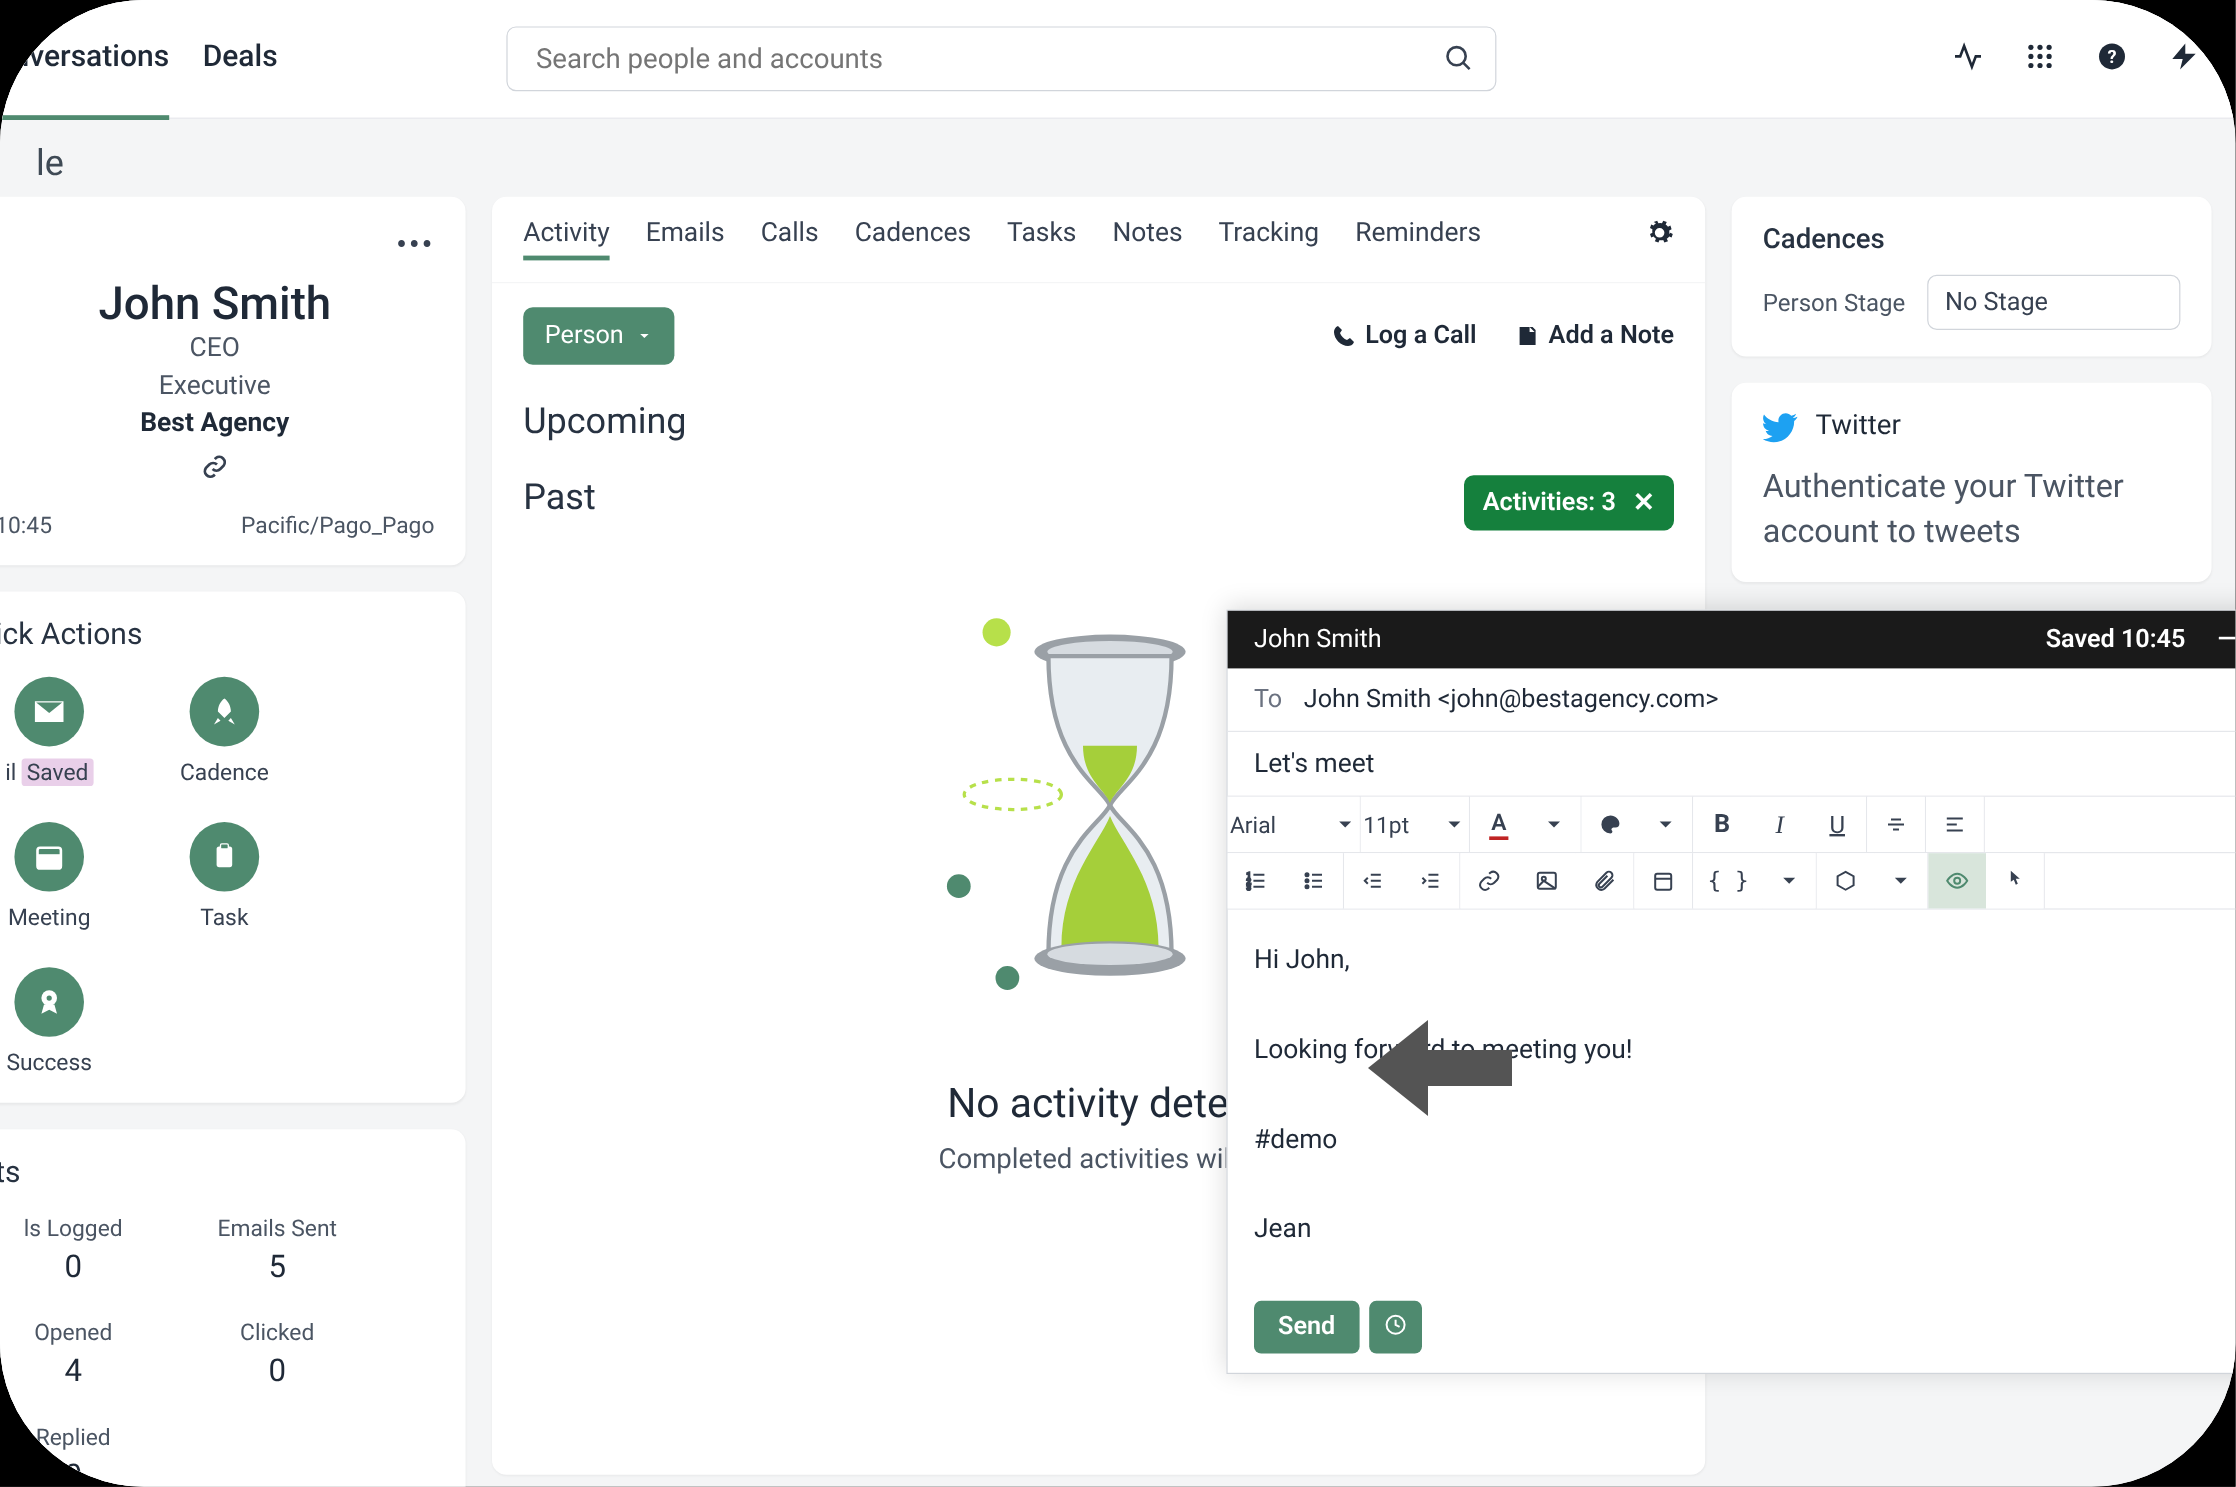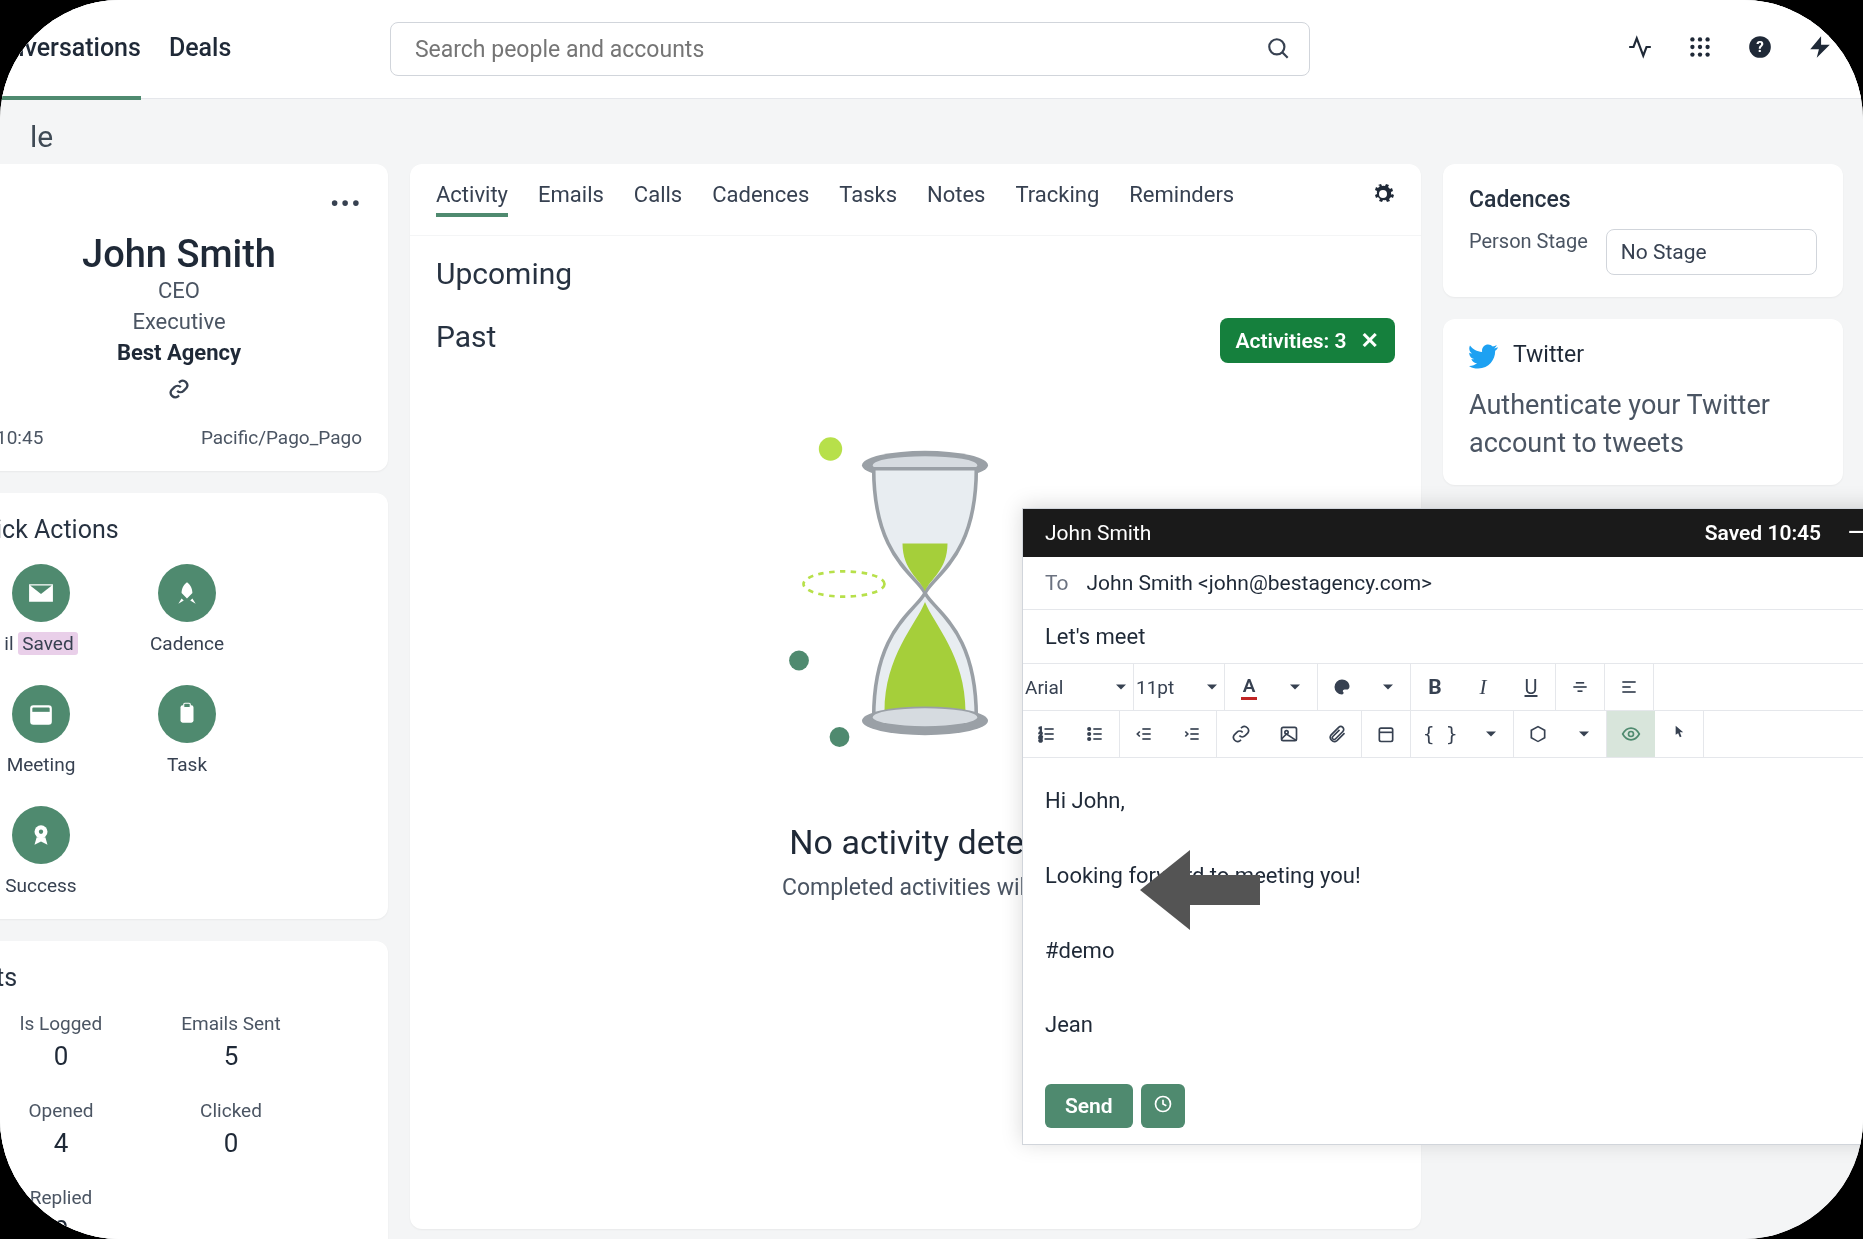--- a/index.html
+++ b/index.html
@@ -4,21 +4,21 @@
 <style>
 *{box-sizing:border-box;margin:0;padding:0;font-family:-apple-system,BlinkMacSystemFont,"Segoe UI",Roboto,Helvetica,Arial,sans-serif}
 body{background:#000;padding:0;overflow:hidden}
 .frame{width:1863px;height:1239px;background:#000;position:relative;transform-origin:top left}
 .viewport{position:absolute;left:0;top:0;right:0;bottom:0;background:#fff;border-radius:120px;overflow:hidden}
 .app{position:absolute;left:-50px;top:0;width:1913px;height:1239px;background:#f4f5f6}
 .topbar{height:99px;background:#fff;border-bottom:1px solid #e5e7eb;display:flex;align-items:center;padding:0 30px}
 .nav{display:flex;gap:28px;font-size:25px;font-weight:500;color:#1f2937}
 .nav-item{padding:34px 0;border-bottom:4px solid transparent}
 .nav-item.active{border-bottom-color:#4f8a6f}
-.search{margin:0 auto;position:relative;width:920px}
+.search{margin:0 auto;position:relative;width:825px}
 .search input{width:100%;height:54px;border:1px solid #d1d5db;border-radius:8px;padding:0 50px 0 24px;font-size:23px;color:#6b7280;background:#fff}
 .search .icon{position:absolute;right:18px;top:14px}
 .top-icons{display:flex;gap:34px;margin-left:auto}
 .top-icons svg{width:26px;height:26px}
 .subhdr{padding:20px 40px 10px 80px;font-size:30px;color:#3f4a55}
 .cols{display:flex;padding:0 20px;gap:22px}
 .card{background:#fff;border-radius:12px;box-shadow:0 1px 2px rgba(0,0,0,.05);padding:22px 26px}
 .left{width:418px;display:flex;flex-direction:column;gap:22px}
 .overflow-btn{text-align:right;font-size:24px;font-weight:700;letter-spacing:2px;color:#374151;padding:4px 0 14px}
 .person-name{text-align:center;font-size:38px;font-weight:500;color:#1f2937}
@@ -51,21 +51,21 @@
 .sched{text-align:center;color:#4b5563;font-size:23px;margin:14px 0 30px}
 .past-row{display:flex;justify-content:space-between;align-items:center}
 .chip{background:#15803d;color:#fff;border-radius:8px;padding:10px 16px;font-size:21px;display:flex;align-items:center;gap:14px;font-weight:600}
 .chip .x{font-size:22px}
 .hourglass-area{display:flex;flex-direction:column;align-items:center;margin-top:40px}
 .hourglass-svg{width:270px;height:380px}
 .no-act{font-size:34px;color:#1f2937;margin-top:30px}
 .comp{font-size:23px;color:#4b5563;margin-top:12px}
 .right{width:400px;display:flex;flex-direction:column;gap:22px}
 .panel-h{font-size:23px;color:#273241;font-weight:500}
-.stage-row{display:flex;align-items:flex-start;gap:18px;margin-top:16px}
+.stage-row{display:flex;align-items:center;gap:18px;margin-top:16px}
 .stage-lbl{font-size:20px;color:#4b5563}
 .stage-sel{border:1px solid #d1d5db;border-radius:8px;padding:10px 14px;font-size:21px;color:#374151;flex:1}
 .twitter-row{display:flex;align-items:flex-start;gap:14px;font-size:23px;color:#1f2937}
 .tw-ico{color:#1da1f2}
 .tw-txt{font-size:27px;color:#4b5563;margin-top:10px;line-height:1.4}
 
 .compose{position:absolute;left:1072px;top:508px;width:870px;background:#fff;border:1px solid #d1d5db;box-shadow:0 -2px 20px rgba(0,0,0,.15)}
 .compose-hdr{background:#1a1a1a;color:#fff;display:flex;align-items:center;padding:12px 22px;font-size:21px}
 .compose-hdr .saved{margin-left:auto;font-weight:600}
 .compose-hdr .min{margin-left:26px;font-size:28px;line-height:14px}
@@ -244,20 +244,42 @@
         <span class="tab">Cadences</span>
         <span class="tab">Tasks</span>
         <span class="tab">Notes</span>
         <span class="tab">Tracking</span>
         <span class="tab">Reminders</span>
         <span class="gear"><svg width="24" height="24" viewBox="0 0 24 24" fill="#1f2937">
                     <path d="M12 8a4 4 0 1 0 0 8 4 4 0 0 0 0-8zm9 4l2 1-1 3-2-1a8 8 0 0 1-2 2l1 2-3 1-1-2a8 8 0 0 1-3 0l-1 2-3-1 1-2a8 8 0 0 1-2-2l-2 1-1-3 2-1a8 8 0 0 1 0-3l-2-1 1-3 2 1a8 8 0 0 1 2-2L7 3l3-1 1 2a8 8 0 0 1 3 0l1-2 3 1-1 2a8 8 0 0 1 2 2l2-1 1 3-2 1a8 8 0 0 1 0 3z"></path>
                   </svg></span>
       </div>
 
+      <div class="filter-row">
+        <button class="person-btn">
+          <span>Person</span>
+          <svg width="14" height="14" viewBox="0 0 24 24" fill="#fff">
+                    <path d="M6 9l6 6 6-6"></path>
+                  </svg>
+        </button>
+        <div class="right-actions">
+          <span class="act">
+            <svg width="20" height="20" viewBox="0 0 24 24" fill="#1f2937">
+                      <path d="M6 2l4 4-2 3c1 3 4 6 7 7l3-2 4 4c-1 3-4 4-6 4C9 22 2 15 2 8c0-2 1-5 4-6z"></path>
+                    </svg>
+            <span>Log a Call</span>
+          </span>
+          <span class="act">
+            <svg width="20" height="20" viewBox="0 0 24 24" fill="#1f2937">
+                      <path d="M4 3h13l3 3v15H4zM14 3v5h5"></path>
+                    </svg>
+            <span>Add a Note</span>
+          </span>
+        </div>
+      </div>
 
       <div class="sec-title">Upcoming</div>
 
       <div class="past-row">
         <div class="sec-title">Past</div>
         <div class="chip">
           <span>Activities: 3</span>
           <span class="x">✕</span>
         </div>
       </div>

